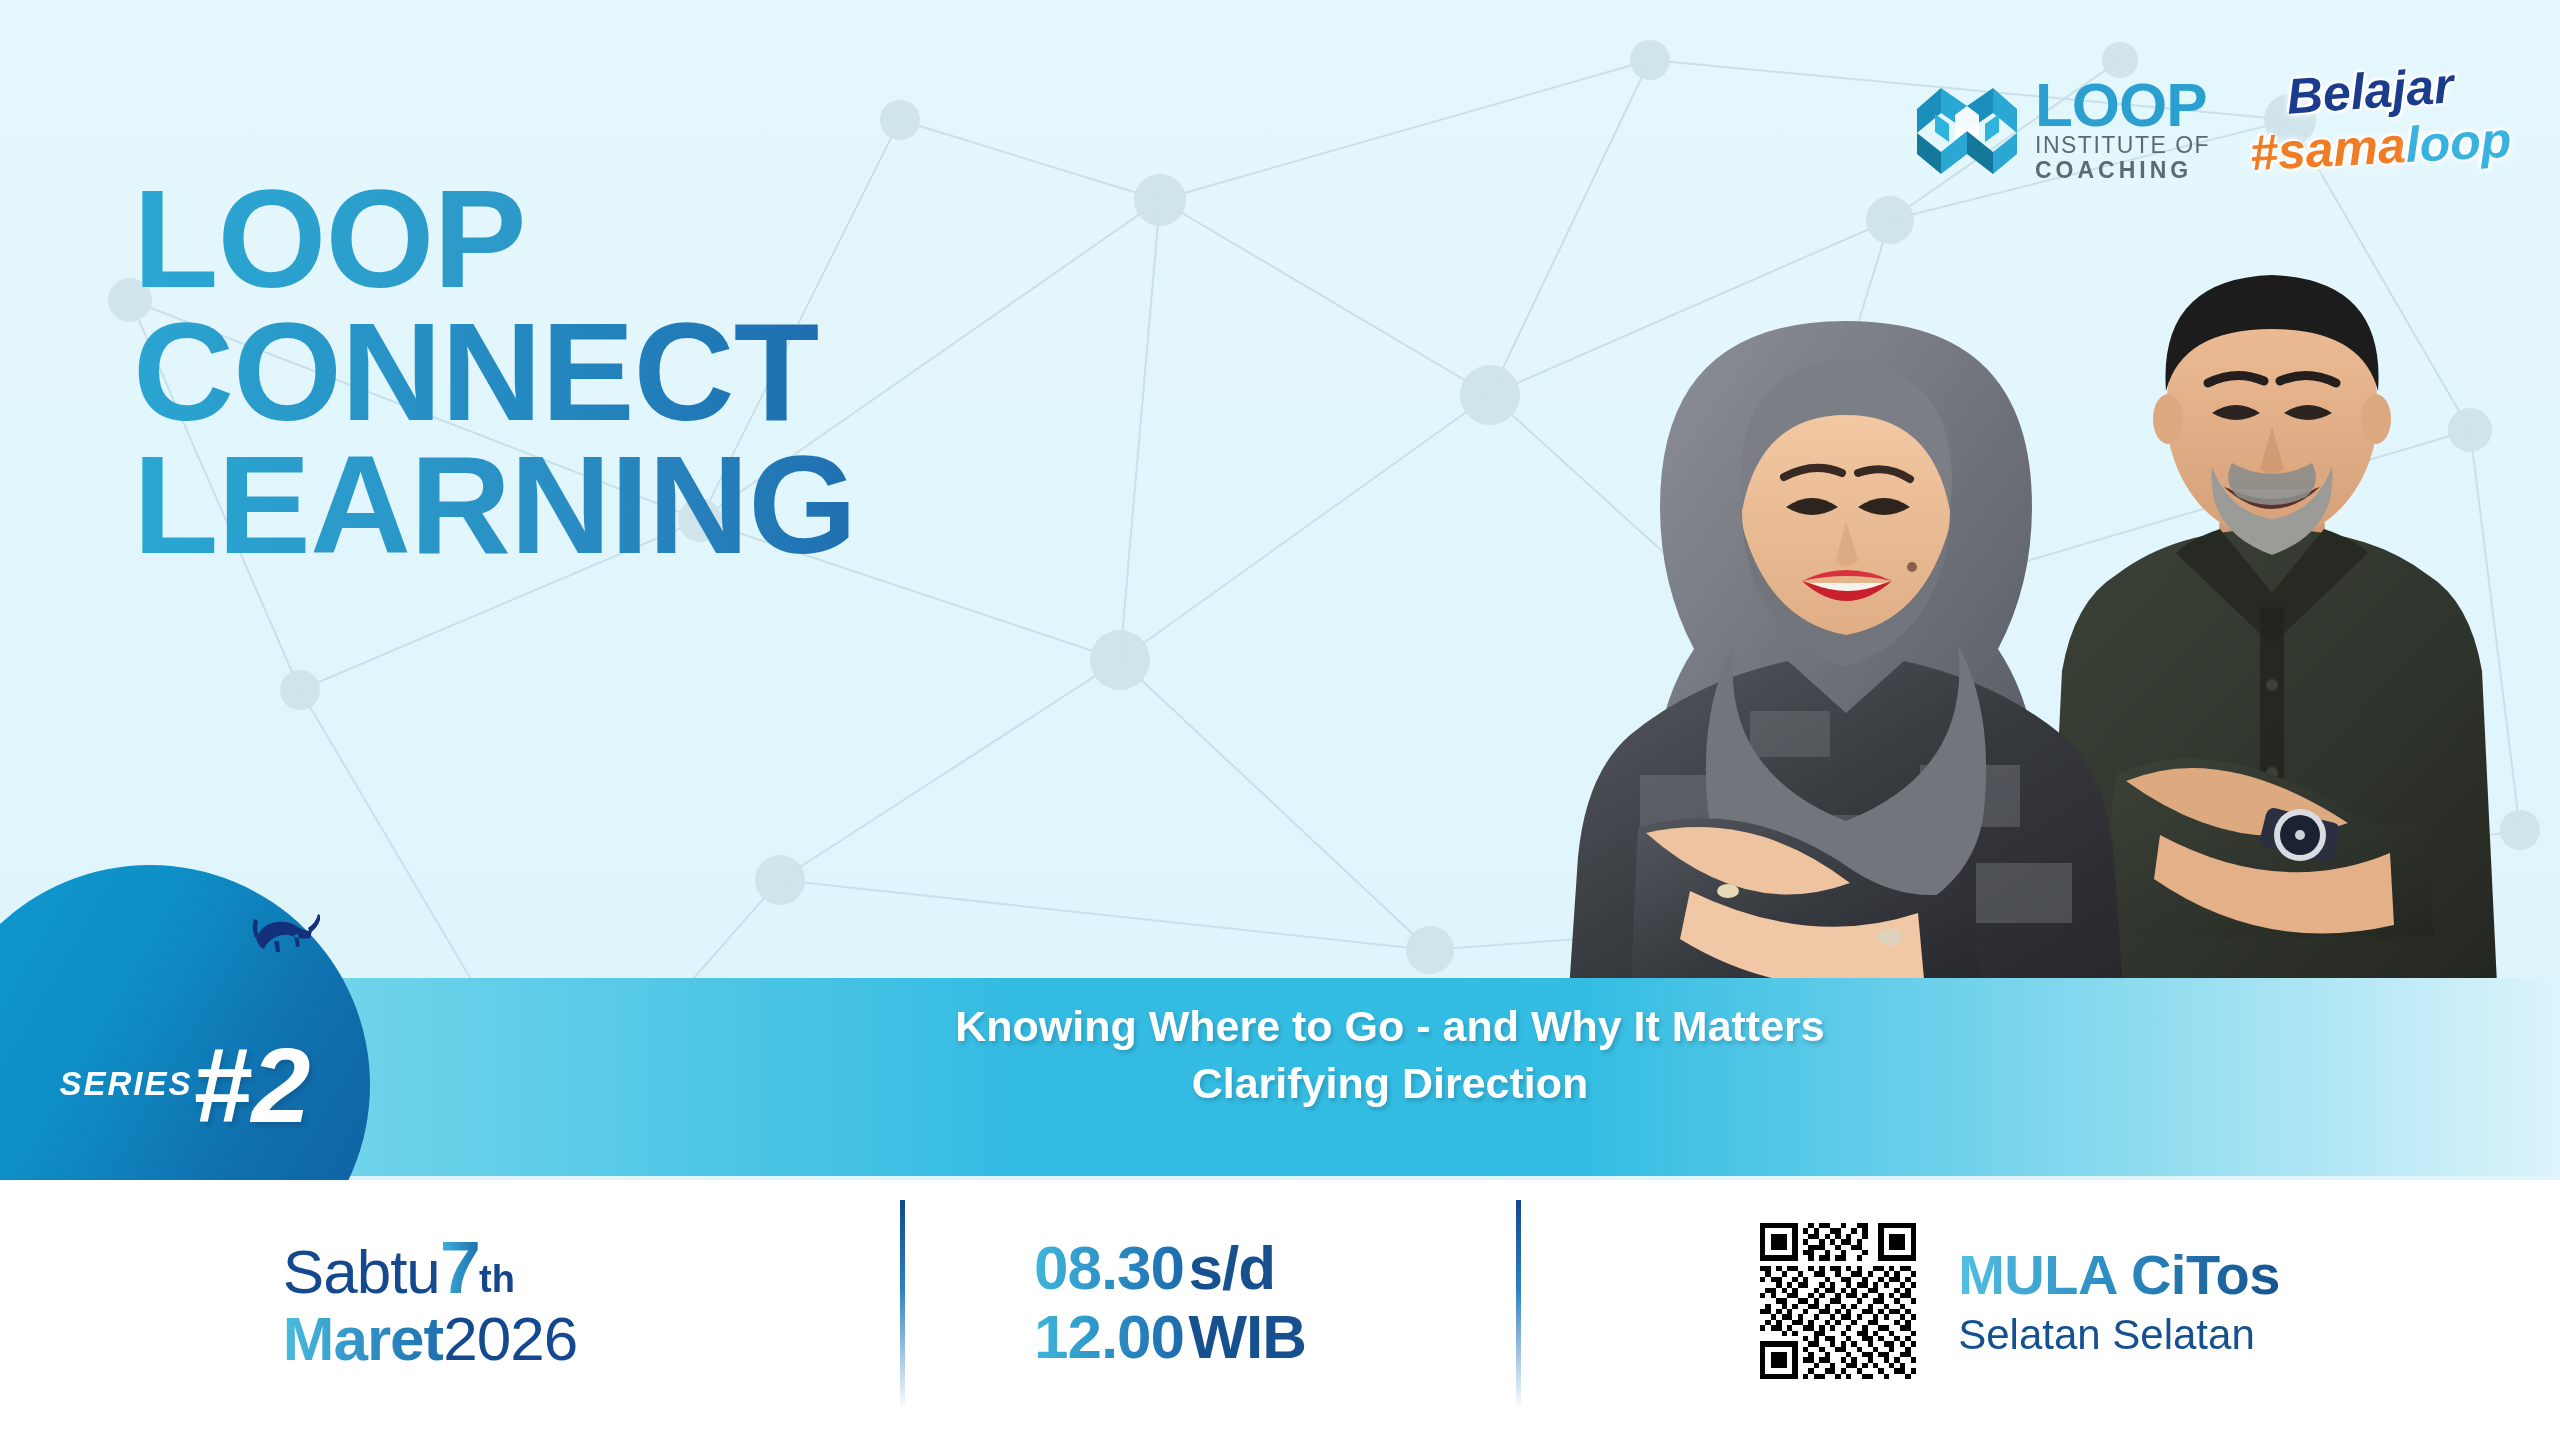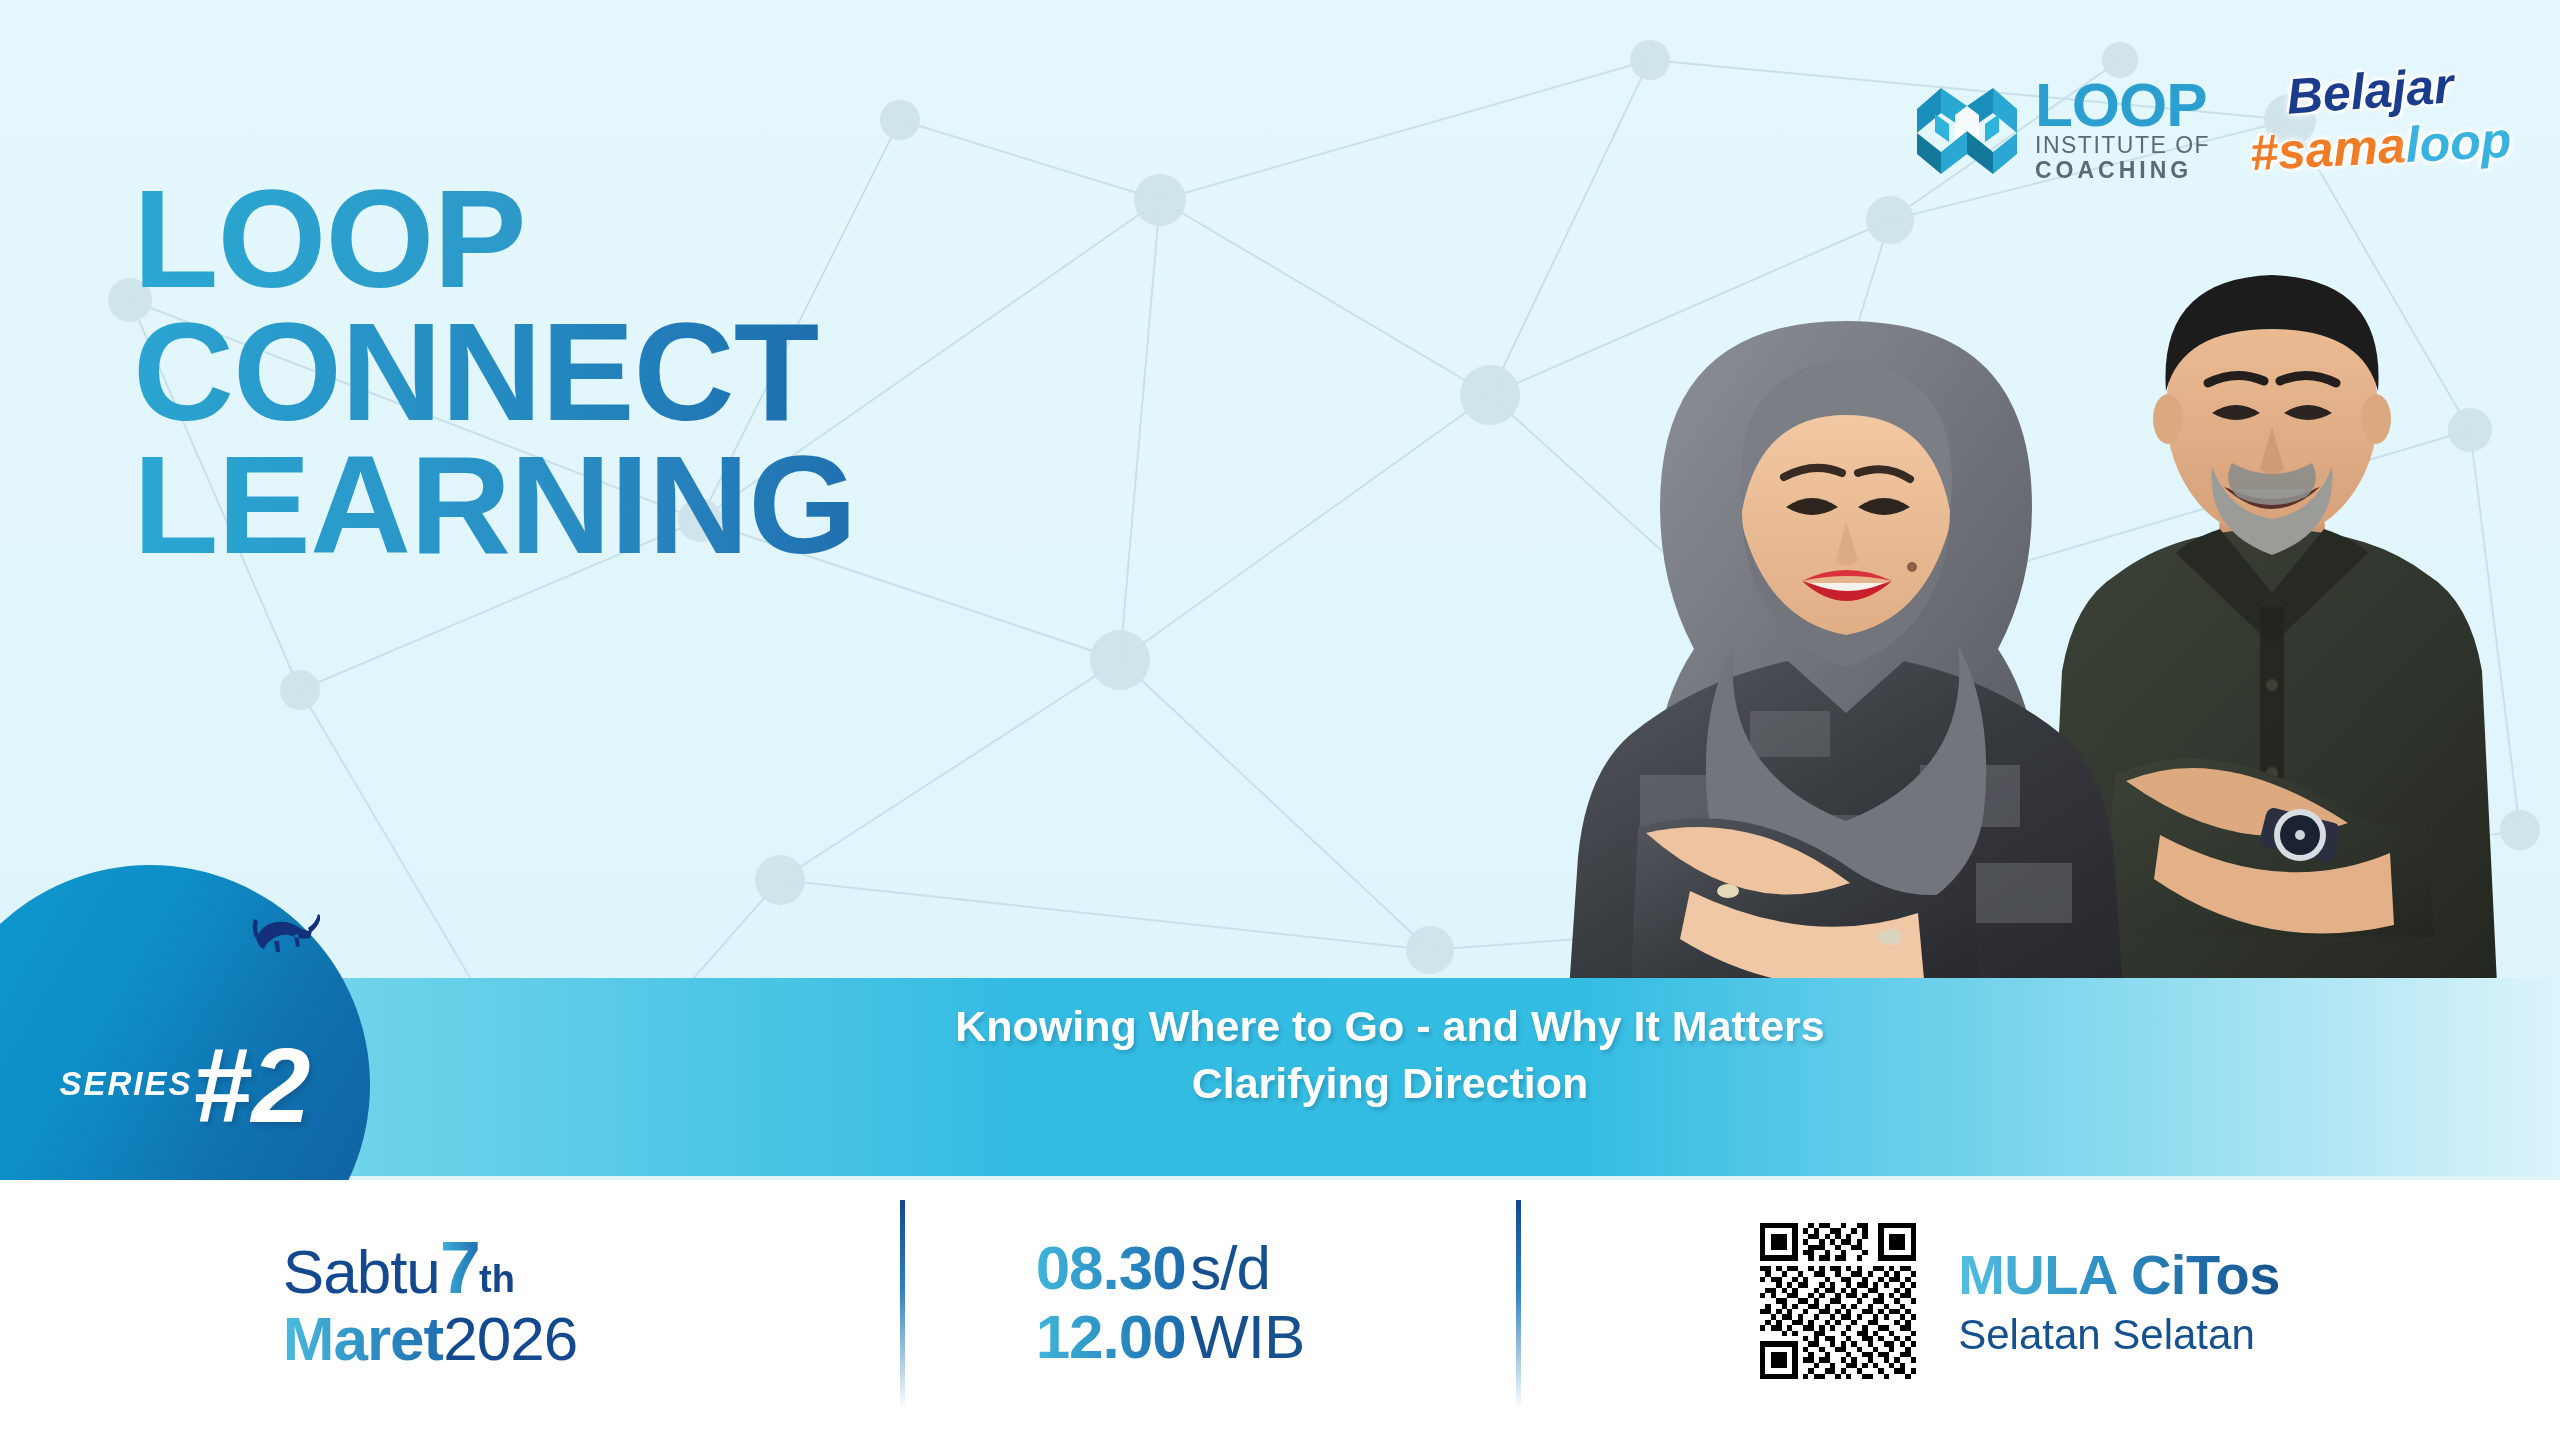--- a/index.html
+++ b/index.html
@@ -134,21 +134,21 @@
   .dt-maret{font-size:62px;font-weight:800;letter-spacing:-1px;
     background:linear-gradient(90deg,#49bcdd 0%,#2f8ec3 55%,#1f6fb0 100%);
     -webkit-background-clip:text;background-clip:text;color:transparent;}
   .dt-year{font-size:62px;font-weight:400;color:#14498f;letter-spacing:-1px;}
 
   .time-block{text-align:left;padding-bottom:16px;}
   .time-row{white-space:nowrap;line-height:1.12;}
   .tm-strong{font-size:62px;font-weight:800;letter-spacing:-1px;
     background:linear-gradient(90deg,#3fb6da 0%,#2b8cc2 55%,#1c6aad 100%);
     -webkit-background-clip:text;background-clip:text;color:transparent;}
-  .tm-light{font-size:62px;font-weight:400;color:#17508f;letter-spacing:-1px;}
+  .tm-light{font-size:62px;font-weight:700;color:#17508f;letter-spacing:-1px;}
 
   .venue-wrap{display:flex;align-items:center;gap:42px;padding-bottom:18px;}
   .qr{width:156px;height:156px;display:block;}
   .venue-text{display:flex;flex-direction:column;line-height:1.1;}
   .vn-name{font-size:56px;font-weight:700;letter-spacing:-0.5px;
     background:linear-gradient(90deg,#53bfe0 0%,#2e8fc4 45%,#155390 100%);
     -webkit-background-clip:text;background-clip:text;color:transparent;}
   .vn-city{font-size:42px;font-weight:400;color:#15508f;margin-top:6px;}
 </style>
 </head>

